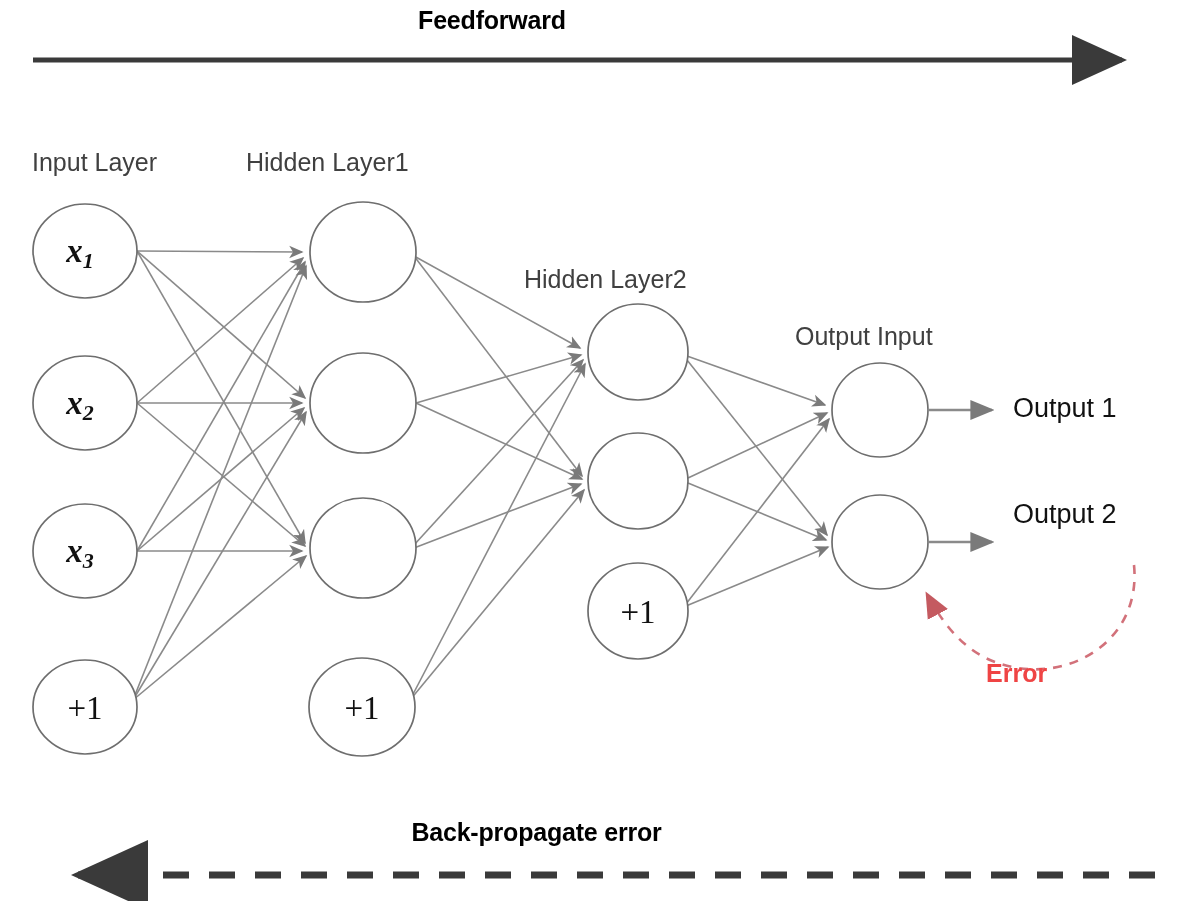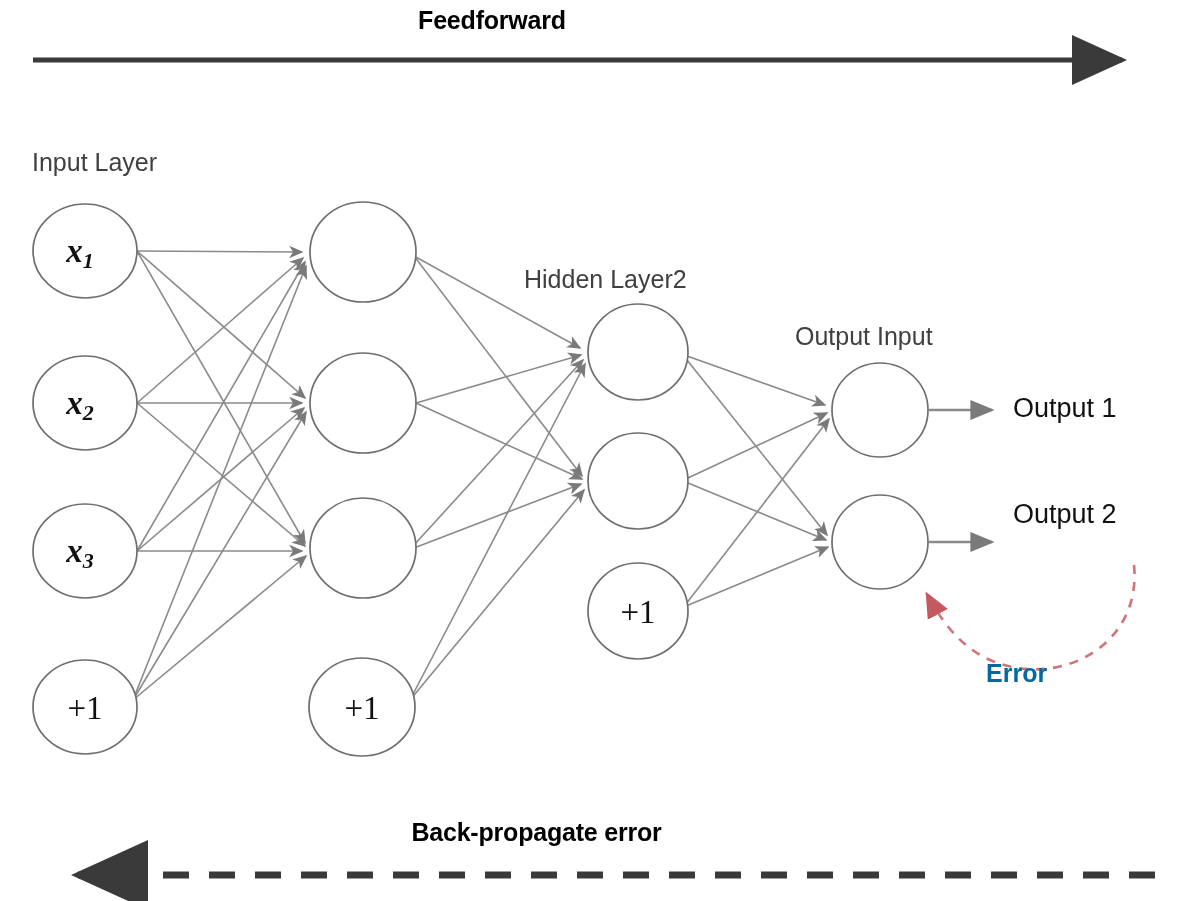--- a/index.html
+++ b/index.html
@@ -58,21 +58,21 @@
     font-family: "Liberation Sans", sans-serif;
     font-size: 27px;
     color: #111111;
     white-space: nowrap;
   }
   #error-label {
     position: absolute;
     font-family: "Liberation Sans", sans-serif;
     font-weight: bold;
     font-size: 25px;
-    color: #0369a1;
+    color: #ef4444;
     white-space: nowrap;
   }
   .node-text {
     font-family: "Liberation Serif", serif;
     font-size: 33px;
     fill: #111111;
     text-anchor: middle;
     dominant-baseline: central;
   }
   .node-text.italicvar {
@@ -200,20 +200,21 @@
     <g>
       <path d="M1134,565 C1142,645 1060,690 990,660 C962,648 942,622 928,596" fill="none" stroke="#d2717a" stroke-width="2.6" stroke-dasharray="9 8" marker-end="url(#mk-error)"></path>
     </g>
   </svg>
 
   <div class="banner-label" id="feedforward-label">Feedforward</div>
 
   <div class="banner-label" id="backprop-label">Back-propagate error</div>
 
   <div class="layer-label" style="left:32px; top:148px;">Input Layer</div>
+  <div class="layer-label" style="left:246px; top:148px;">Hidden Layer1</div>
   <div class="layer-label" style="left:524px; top:257px;margin-top:8px;">Hidden Layer2</div>
   <div class="layer-label" style="left:795px; top:322px;">Output Input</div>
 
   <div class="output-text" style="left:1013px; top:393px;text-align:center;">Output 1</div>
   <div class="output-text" style="left:1013px; top:499px;">Output 2</div>
 
   <div id="error-label" style="left:986px; top:659px;">Error</div>
 
 </div>
 

